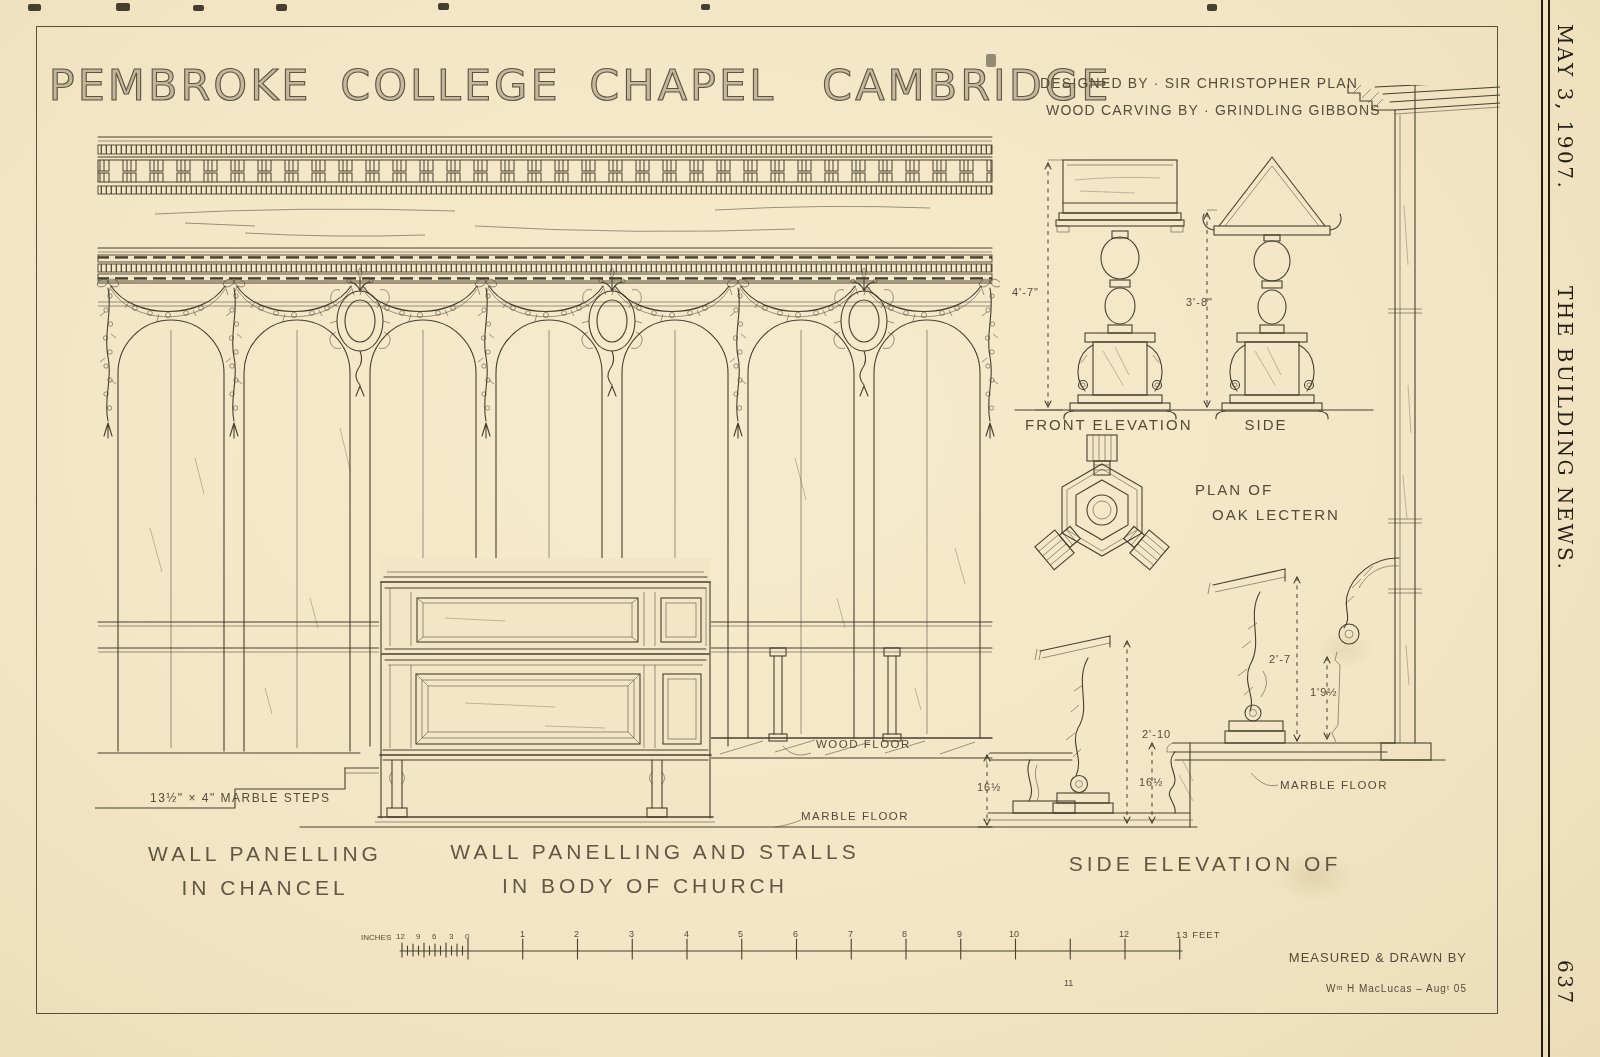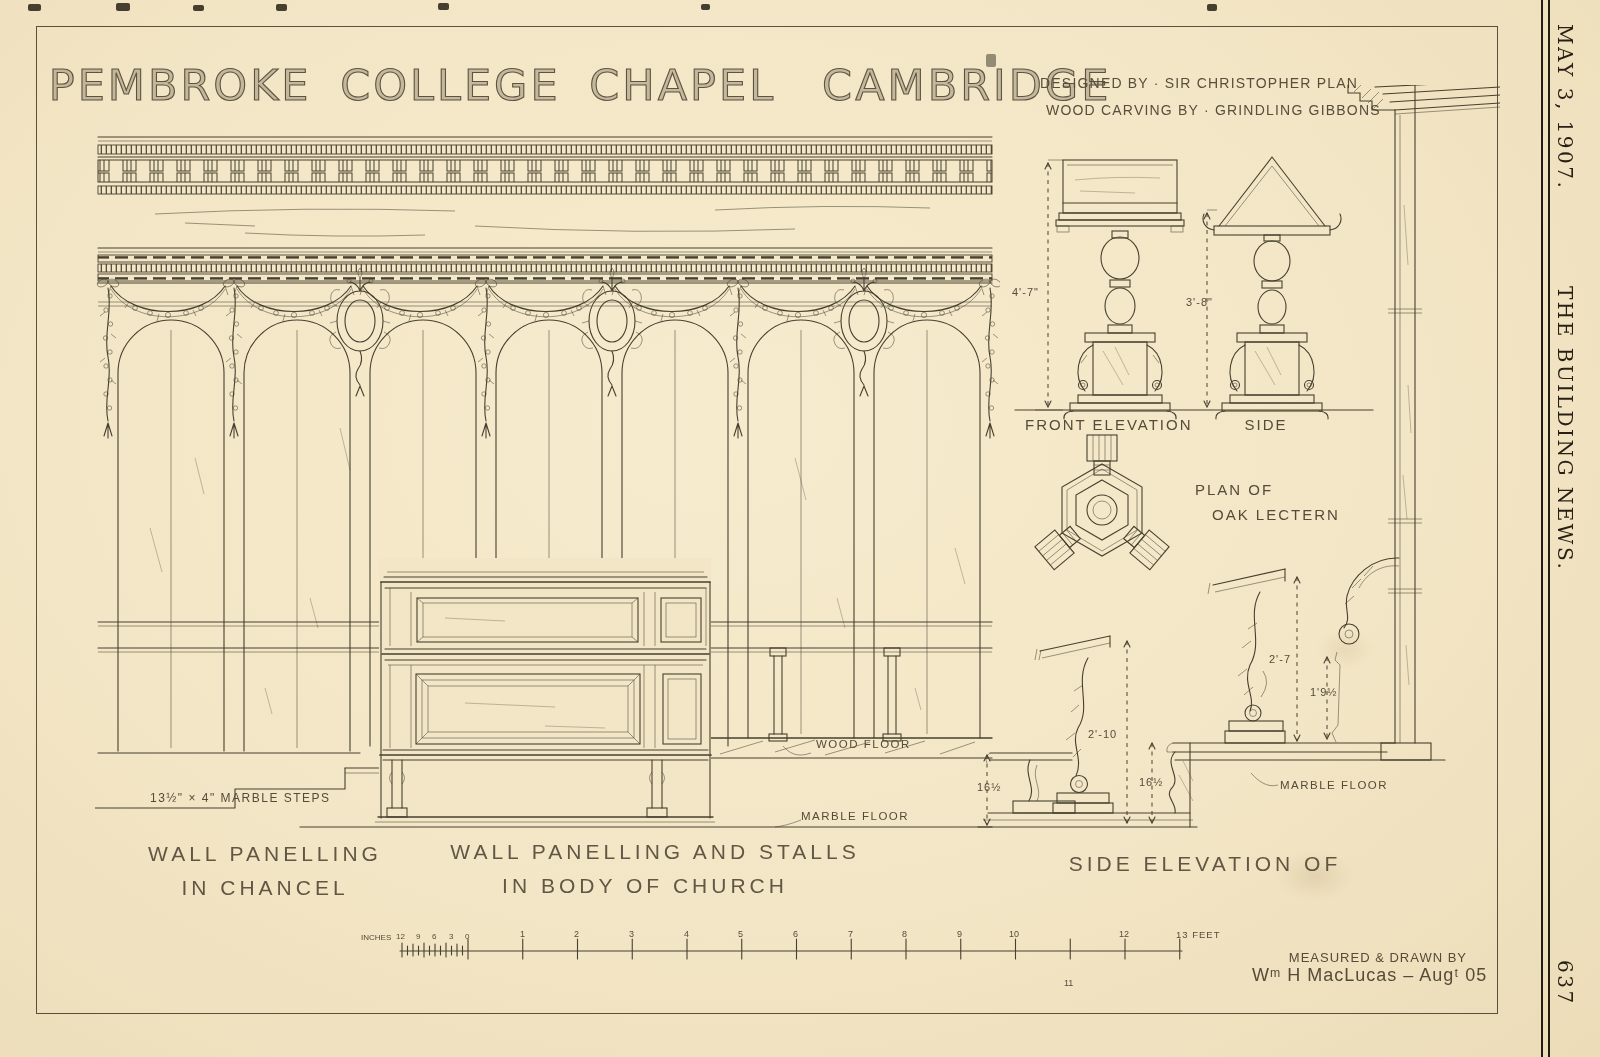--- a/index.html
+++ b/index.html
@@ -420,30 +420,30 @@
   <div class="abs hand anno" style="left:801px;top:810px;">MARBLE FLOOR</div>
 
   <div class="abs hand dim" style="left:1012px;top:286px;">4'-7"</div>
   <div class="abs hand dim" style="left:1186px;top:296px;">3'-8"</div>
   <div class="abs hand" style="left:1025px;top:416px;width:150px;font-size:15px;letter-spacing:2px;text-align:center;color:#554b39;">FRONT ELEVATION</div>
   <div class="abs hand" style="left:1226px;top:416px;width:80px;font-size:15px;letter-spacing:2px;text-align:center;color:#554b39;">SIDE</div>
   <div class="abs hand" style="left:1195px;top:481px;font-size:15px;letter-spacing:2px;color:#554b39;">PLAN OF</div>
   <div class="abs hand" style="left:1212px;top:506px;font-size:15px;letter-spacing:2px;color:#554b39;">OAK LECTERN</div>
 
   <div class="abs hand dim" style="left:977px;top:781px;">16½</div>
-  <div class="abs hand dim" style="left:1088px;top:728px;">2'-10</div>
+  <div class="abs hand dim" style="left:1142px;top:728px;">2'-10</div>
   <div class="abs hand dim" style="left:1139px;top:776px;">16½</div>
   <div class="abs hand dim" style="left:1269px;top:653px;">2'-7</div>
   <div class="abs hand dim" style="left:1310px;top:686px;">1'9½</div>
   <div class="abs hand anno" style="left:1280px;top:779px;">MARBLE FLOOR</div>
 
   <div class="abs hand caption" style="left:115px;top:842px;width:300px;">WALL PANELLING</div>
   <div class="abs hand caption" style="left:115px;top:876px;width:300px;">IN CHANCEL</div>
   <div class="abs hand caption" style="left:430px;top:840px;width:450px;">WALL PANELLING AND STALLS</div>
   <div class="abs hand caption" style="left:420px;top:874px;width:450px;">IN BODY OF CHURCH</div>
   <div class="abs hand caption" style="left:1060px;top:840px;width:290px;margin-top:12px;">SIDE ELEVATION OF</div>
 
   <div class="abs" style="left:1252px;top:950px;width:215px;text-align:right;">
     <div class="hand" style="font-size:13px;letter-spacing:1px;color:#554b39;">MEASURED &amp; DRAWN BY</div>
-    <div class="hand" style="font-size:18px;letter-spacing:1px;color:#554b39;margin-top:0;">Wᵐ H MacLucas – Augᵗ 05</div>
+    <div class="hand" style="font-size:10px;letter-spacing:1px;color:#554b39;margin-top:18px;">Wᵐ H MacLucas – Augᵗ 05</div>
   </div>
 
 </div>
 
 </body></html>

